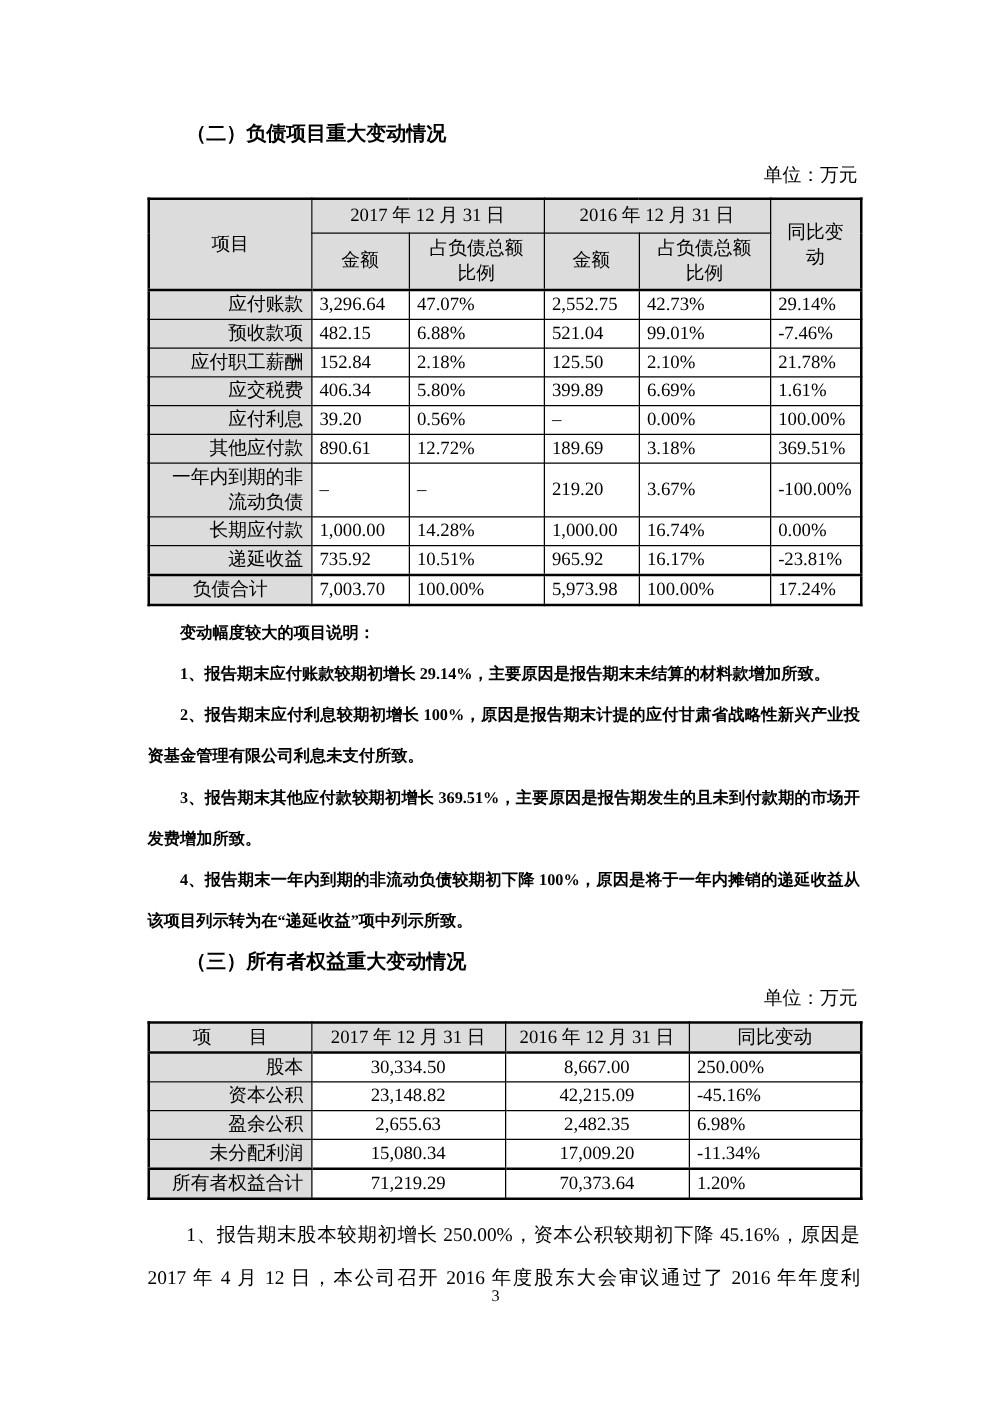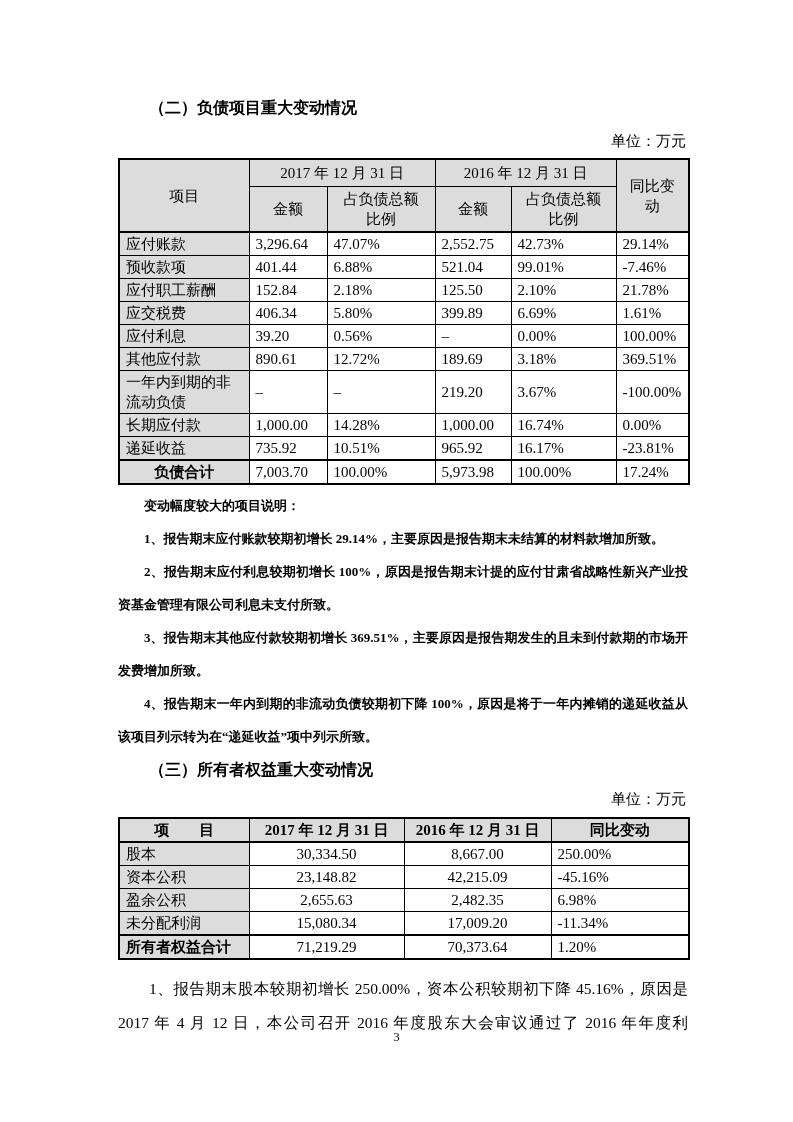--- a/index.html
+++ b/index.html
@@ -43,22 +43,22 @@
     border: 1px solid #000;
     padding: 1px 6px;
     line-height: 20px;
     vertical-align: middle;
     overflow: hidden;
     word-break: break-all;
   }
   .shade { background: #DCDCDC; }
   .c { text-align: center; }
   .r { }
-  .l { text-align: left; }
-  .b { font-weight: bold; }
+  .l { text-align: right; }
+  .b { font-weight: normal; }
   .hpad { padding-left: 13px !important; padding-right: 13px !important; }
   .bb2 { border-bottom: 2px solid #000 !important; }
   .bt2 td { border-top: 2px solid #000 !important; }
   .h1 td { height: 24px; }
   .h2 td { height: 42px; }
   .notes-block { margin-top: 4px; }
   .notes-block p, .notes-heading {
     margin: 0;
     font-size: 13px;
     line-height: 33px;
@@ -124,21 +124,21 @@
       <tr>
         <td class="shade l">应付账款</td>
         <td class="r">3,296.64</td>
         <td class="r">47.07%</td>
         <td class="r">2,552.75</td>
         <td class="r">42.73%</td>
         <td class="r">29.14%</td>
       </tr>
       <tr>
         <td class="shade l">预收款项</td>
-        <td class="r">401.44</td>
+        <td class="r">482.15</td>
         <td class="r">6.88%</td>
         <td class="r">521.04</td>
         <td class="r">99.01%</td>
         <td class="r">-7.46%</td>
       </tr>
       <tr>
         <td class="shade l">应付职工薪酬</td>
         <td class="r">152.84</td>
         <td class="r">2.18%</td>
         <td class="r">125.50</td>

